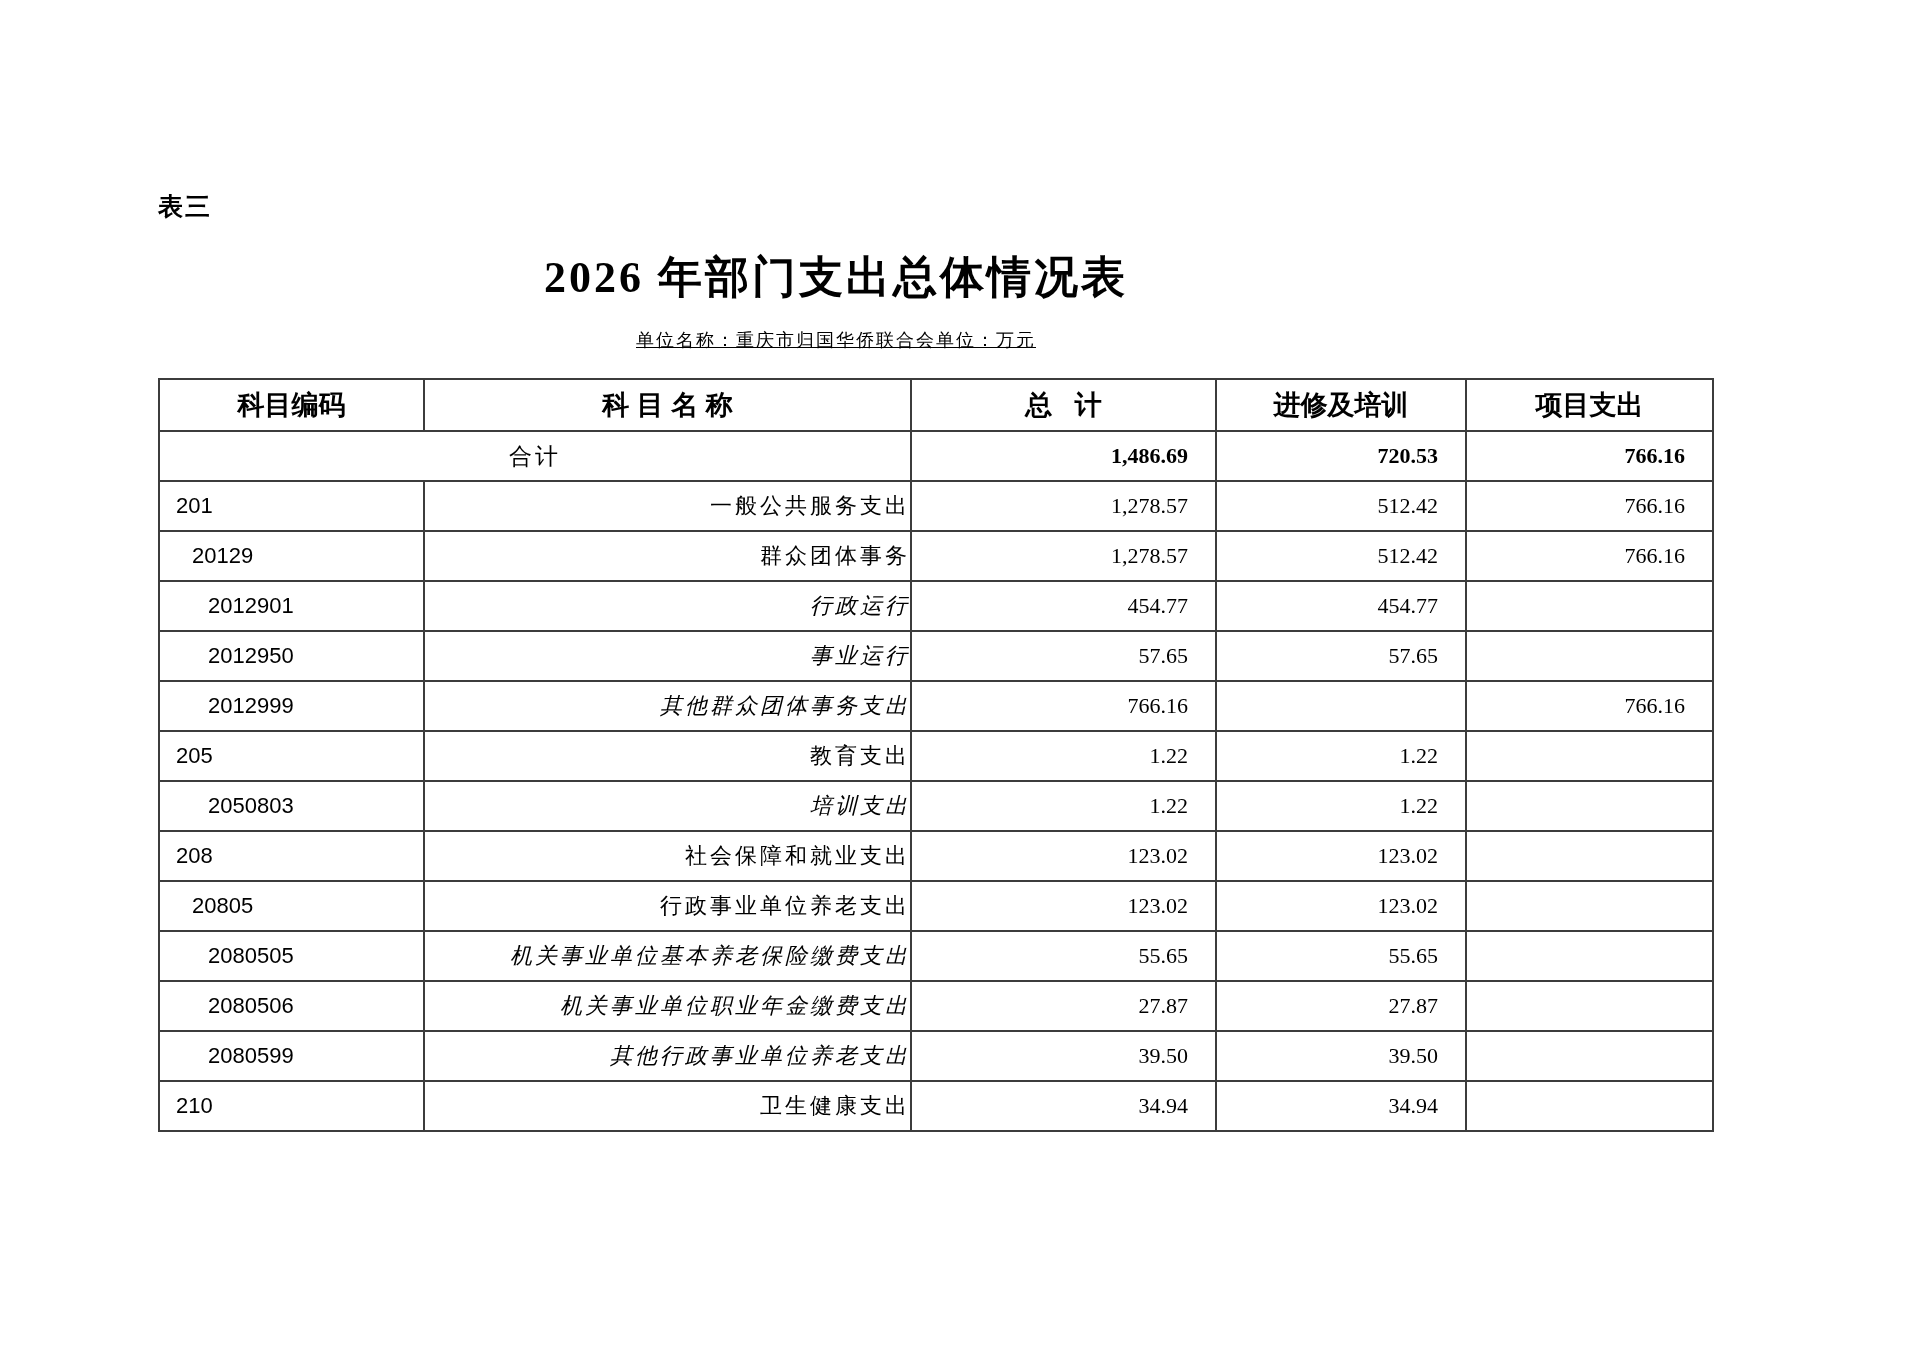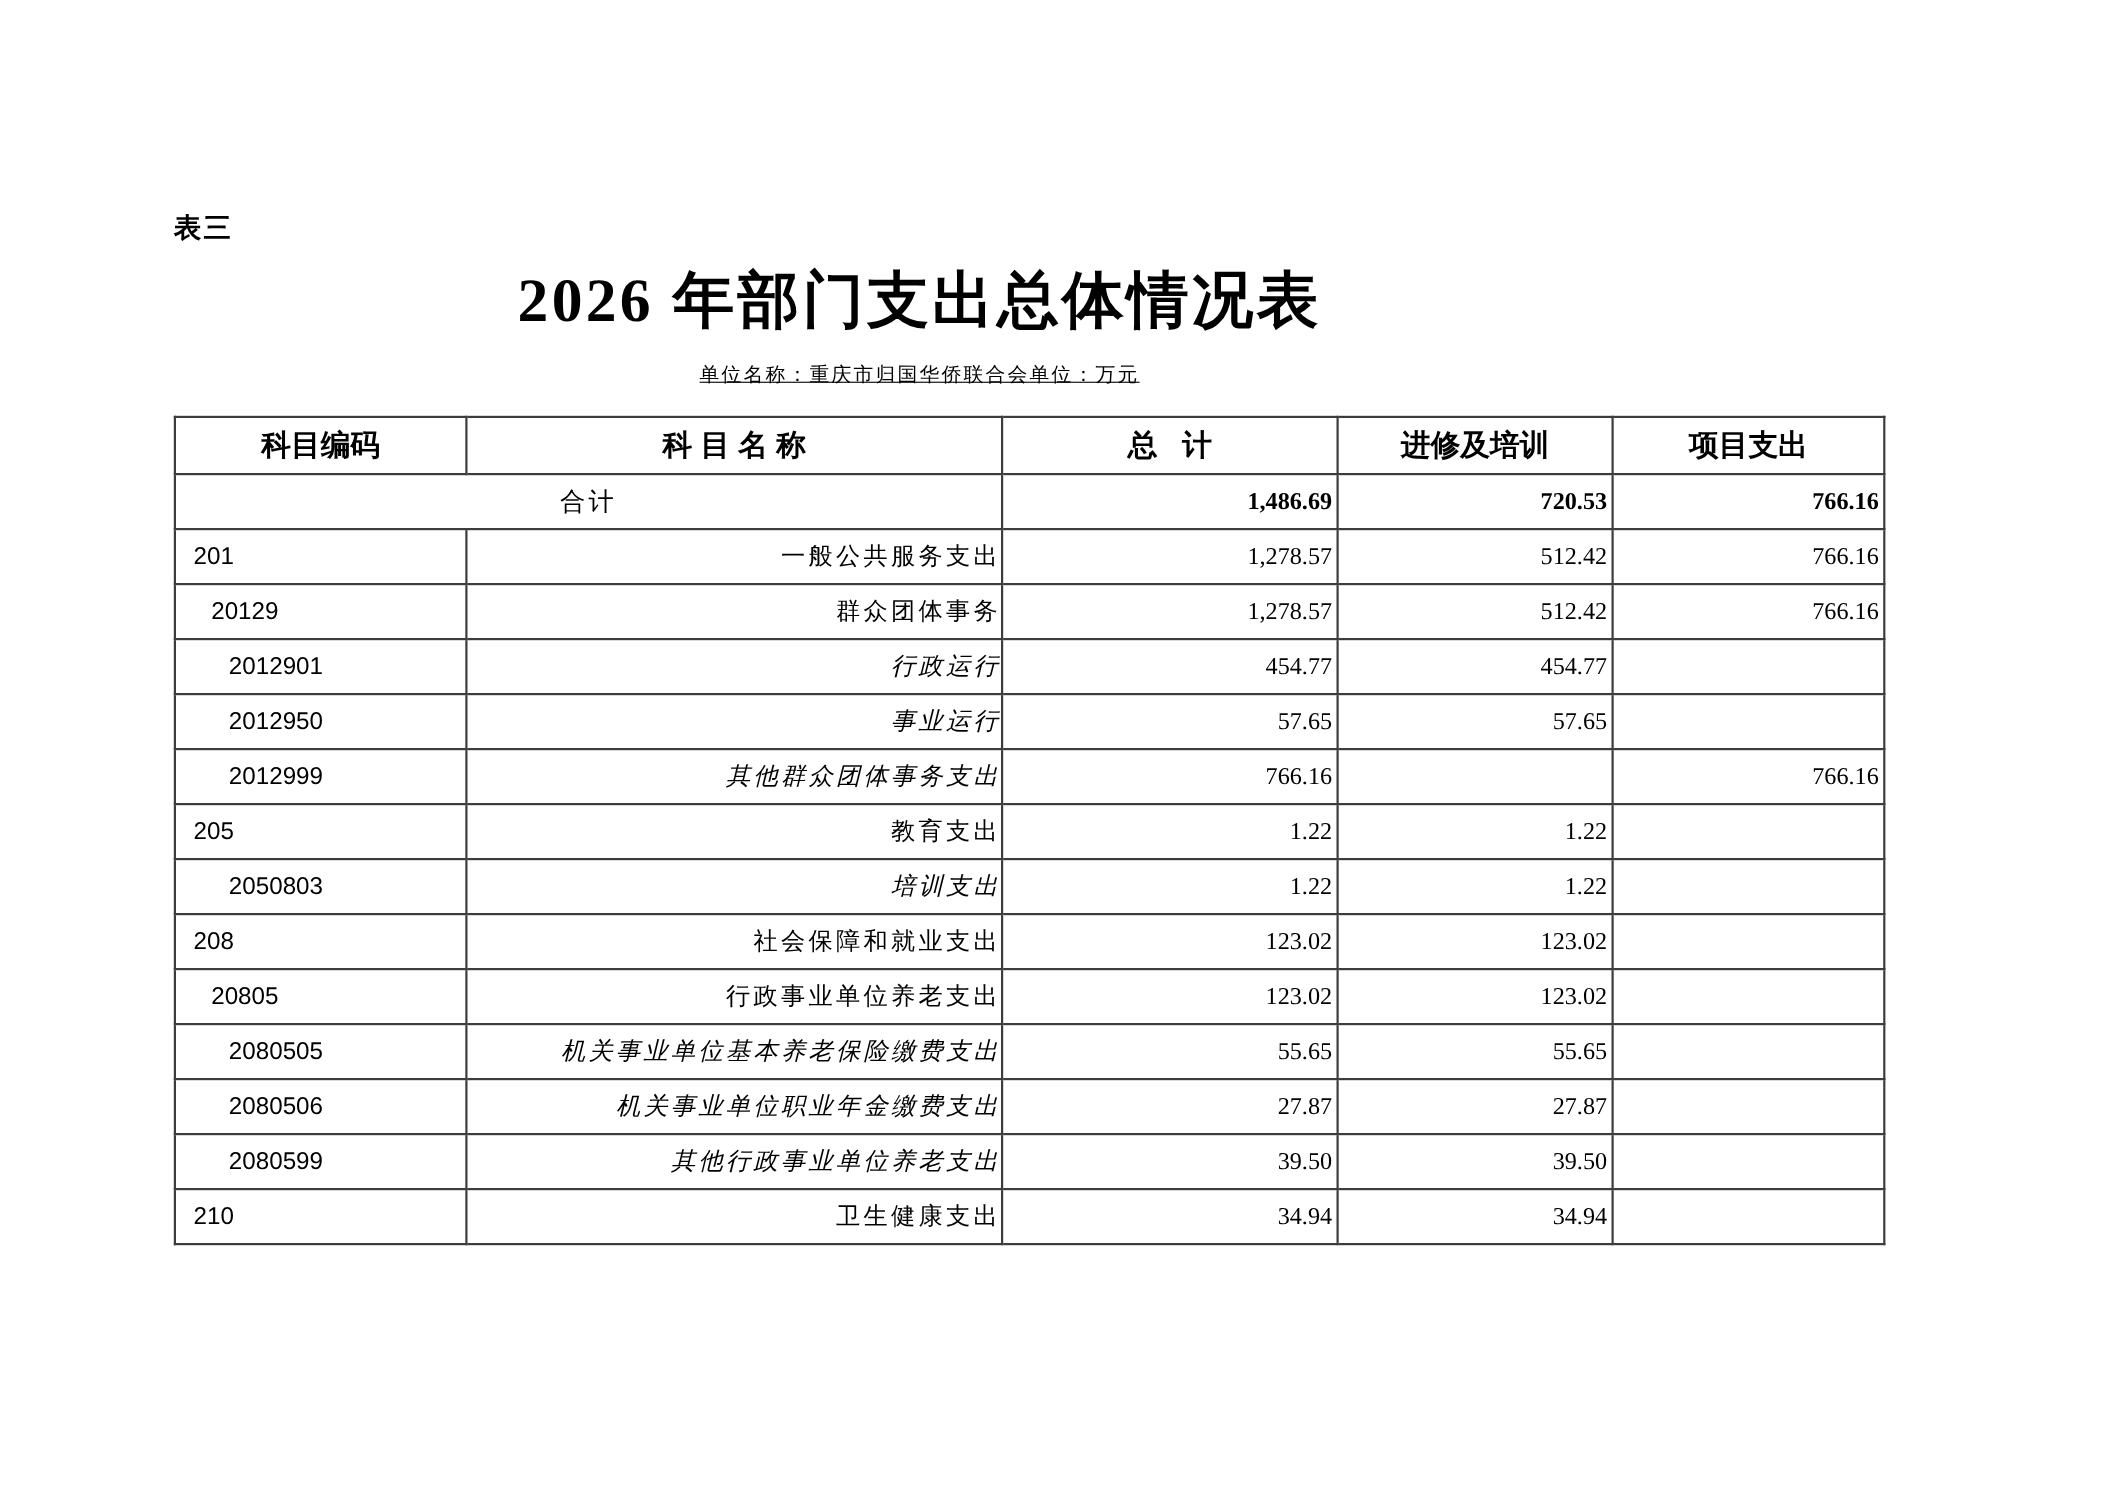--- a/index.html
+++ b/index.html
@@ -18,26 +18,26 @@
   .table-label {
     position: absolute;
     left: 0; top: 190px;
     font-family: "Liberation Sans", sans-serif;
     font-weight: bold;
     font-size: 25px;
     letter-spacing: 2px;
   }
   .doc-title {
     position: absolute;
-    left: 0; top: 236px;
+    left: 0; top: 248px;
     width: 100%;
     text-align: center;
     font-family: "Liberation Serif", serif;
     font-weight: bold;
-    font-size: 56px;
+    font-size: 44px;
     letter-spacing: 3px;
   }
   .unit-line {
     position: absolute;
     left: 0; top: 328px;
     width: 100%;
     display: flex;
     justify-content: center;
     font-size: 18px;
     letter-spacing: 2px;
@@ -79,21 +79,21 @@
     text-align: left;
   }
   td.cell-name {
     font-family: "Liberation Serif", serif;
     text-align: right;
     letter-spacing: 3px;
   }
   td.cell-num {
     font-family: "Liberation Serif", serif;
     text-align: right;
-    padding-right: 4px;
+    padding-right: 27px;
   }
   tr.total-row td.cell-label {
     text-align: center;
     font-size: 23px;
     letter-spacing: 3px;
   }
   tr.total-row td.cell-num { font-weight: bold; }
   td.lv1-code { padding-left: 16px; }
   td.lv2-code { padding-left: 32px; }
   td.lv3-code { padding-left: 48px; }

